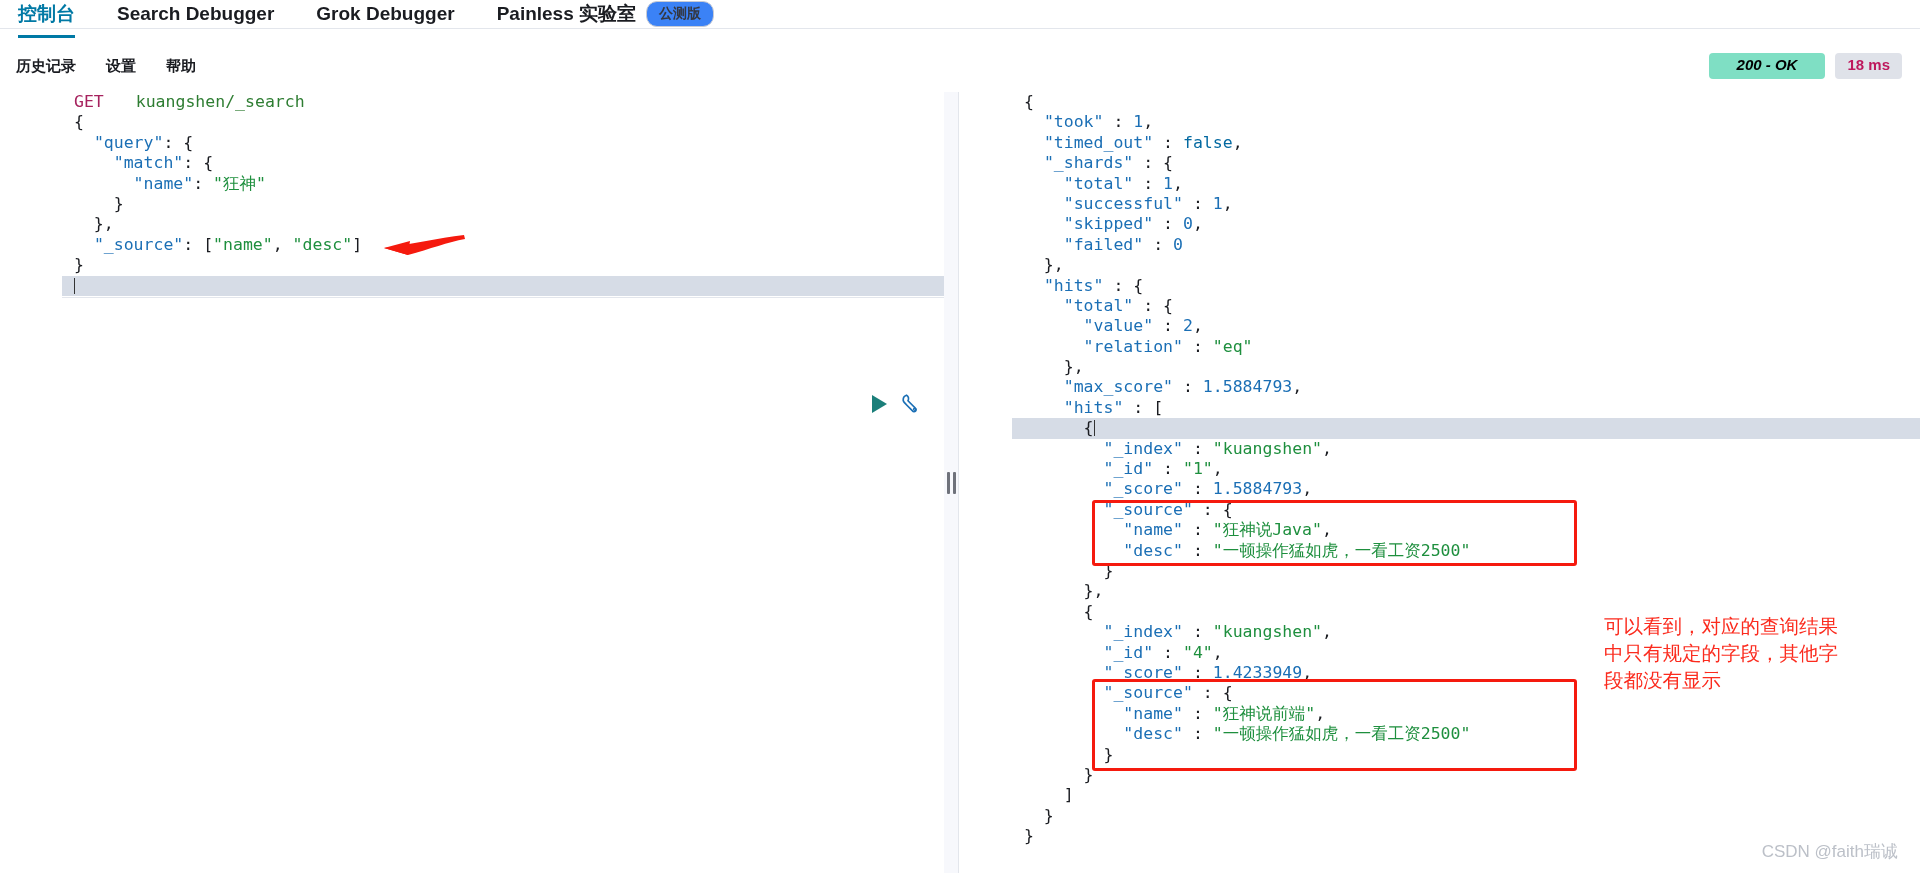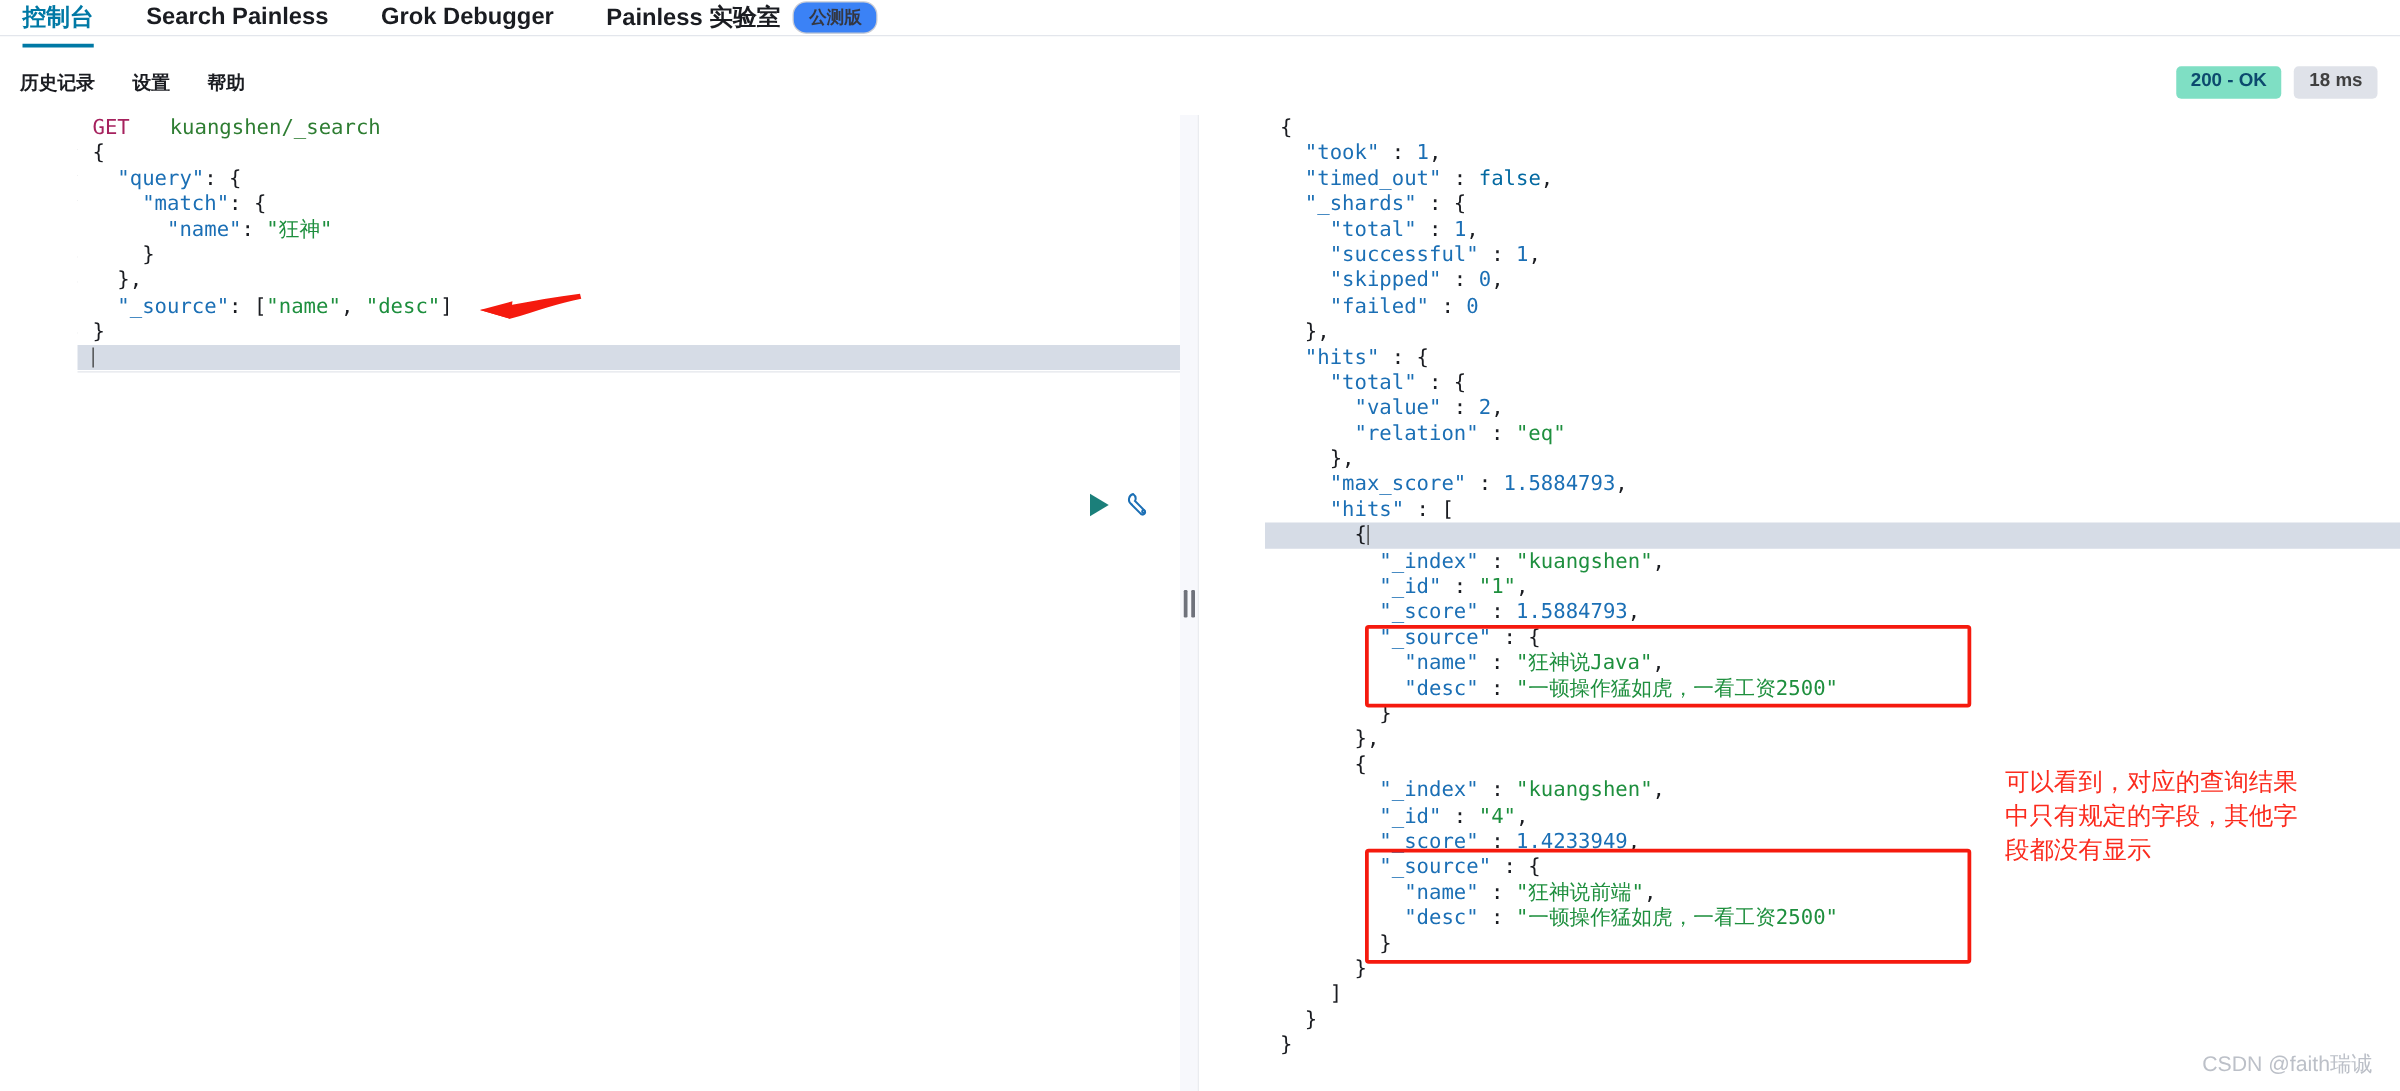--- a/index.html
+++ b/index.html
@@ -49,27 +49,28 @@
     font-size: 15px; font-weight: bold; color: #1a1c21;
     margin-right: 30px; cursor: pointer; white-space: nowrap;
   }
   .subnav-item:first-child { margin-left: 16px; }
 
   .status-wrap {
     position: absolute; right: 18px; top: 53px;
     display: flex; align-items: center; gap: 10px;
   }
   .status-badge {
-    background: #7fdfc4; color: #0c4a6e;
+    background: #7fdfc4; color: #000000;
     font-size: 15px; font-weight: bold;
-    padding: 3px 12px 4px; border-radius: 4px; line-height: 1.25;
+    padding: 3px 28px 4px; border-radius: 4px; line-height: 1.25;
     white-space: nowrap;
+    font-style: italic;
   }
   .time-badge {
-    background: #dfe2e9; color: #404040;
+    background: #dfe2e9; color: #be185d;
     font-size: 15px; font-weight: bold;
     padding: 3px 12px 4px; border-radius: 4px; line-height: 1.25;
     white-space: nowrap;
   }
 
   
   .editor-area {
     position: absolute; left: 0; top: 92px; width: 1920px; height: 781px;
     background: #fff; display: flex;
   }
@@ -189,21 +190,21 @@
 </head>
 <body>
 
 <div id="app">
 
   <div class="topnav" id="topnav">
       <div class="topnav-item active">
         <span>控制台</span>
       </div>
       <div class="topnav-item">
-        <span>Search Painless</span>
+        <span>Search Debugger</span>
       </div>
       <div class="topnav-item">
         <span>Grok Debugger</span>
       </div>
       <div class="topnav-item">
         <span>Painless 实验室</span>
         <span class="beta-badge">公测版</span>
       </div>
     </div>
 

